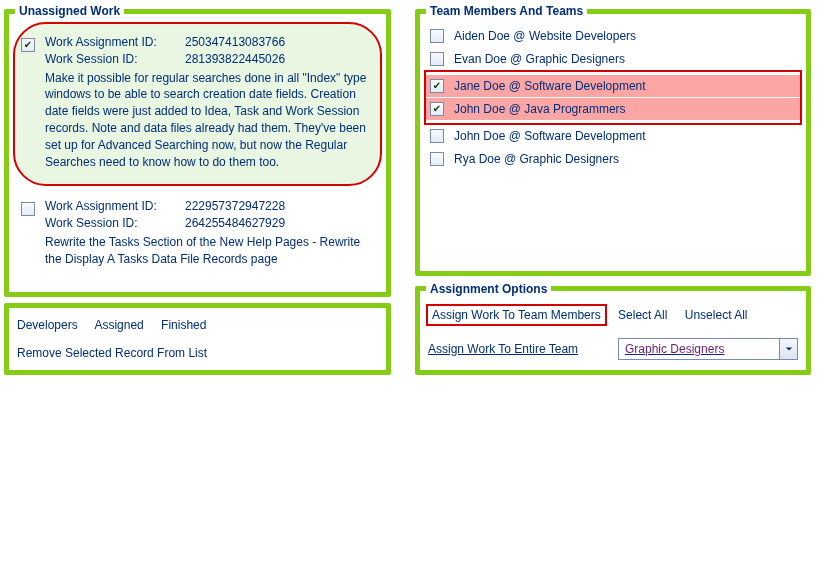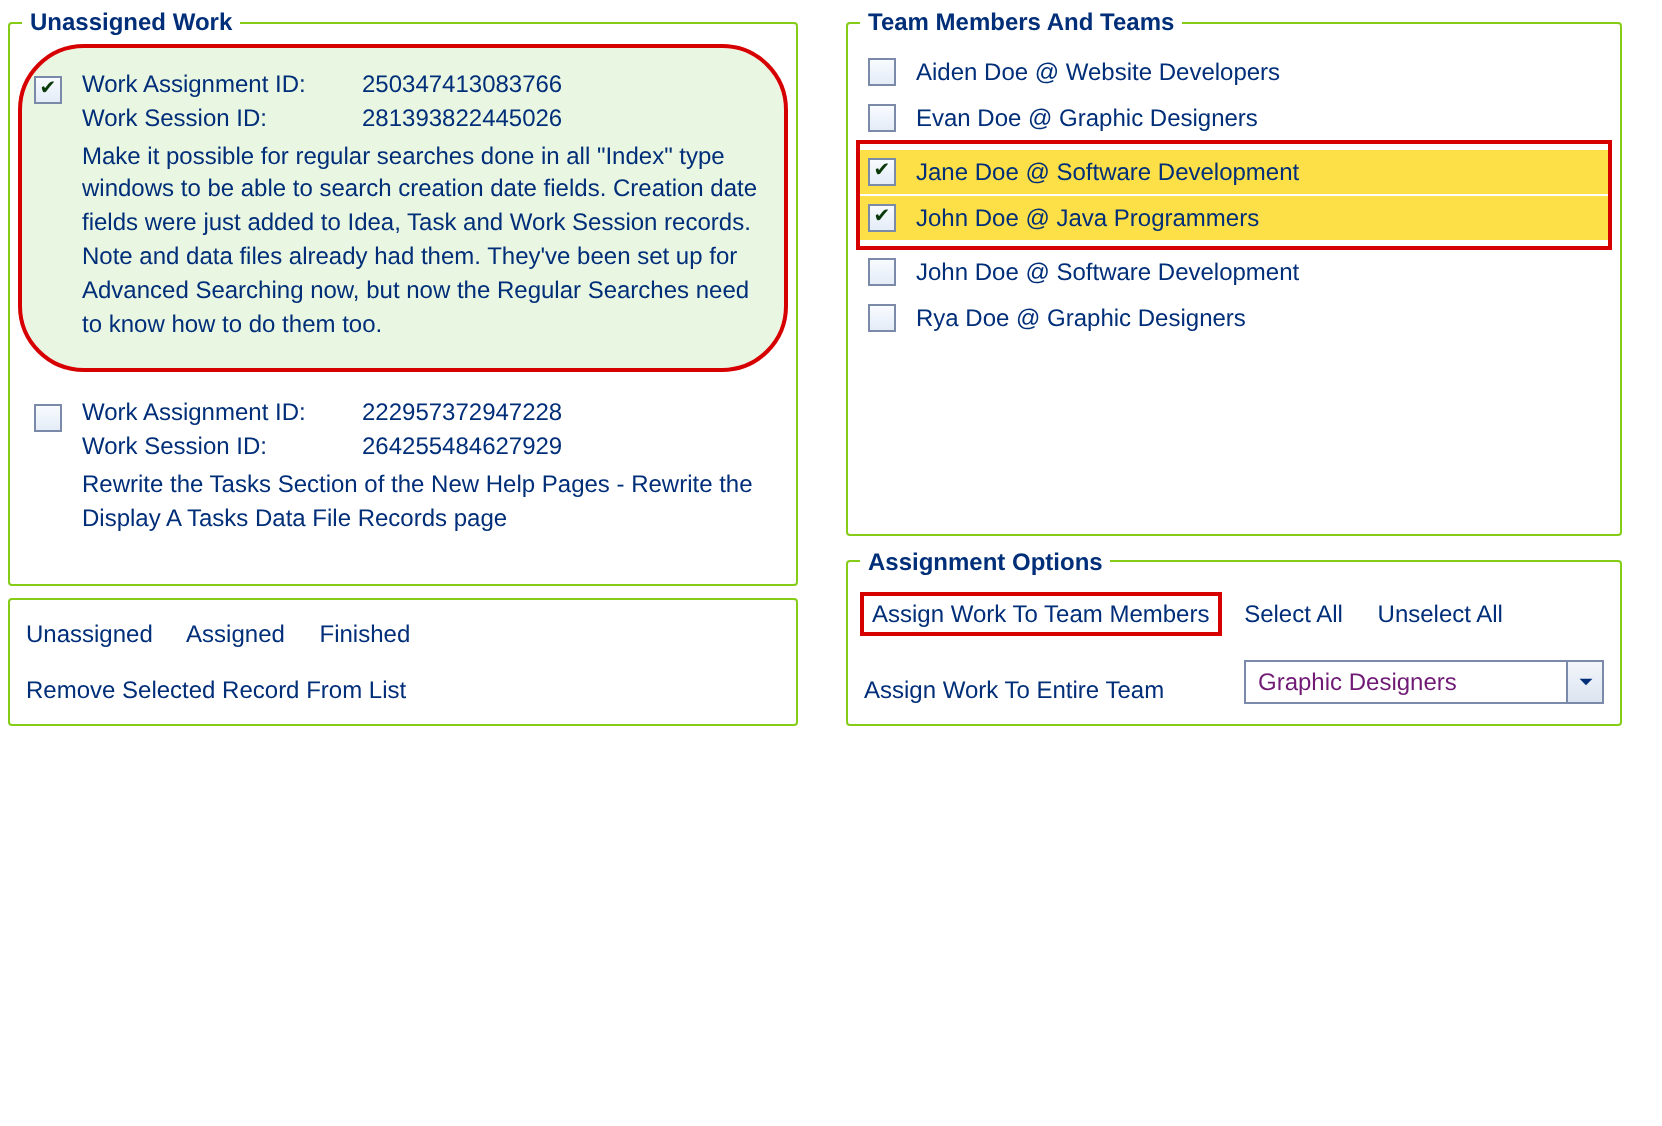--- a/index.html
+++ b/index.html
@@ -12,21 +12,21 @@
     background: #fff;
     width: 831px;
   }
   .wrap {
     display: flex;
     gap: 8px;
   }
   .col-left { width: 415px; display:flex; flex-direction: column; }
   .col-right { flex: 1; display:flex; flex-direction: column; }
   fieldset.panel {
-    border: 1px solid #84cc16;
+    border: 5px solid #84cc16;
     border-radius: 2px;
     margin: 0 16px 6px 0;
     padding: 6px 6px 6px 6px;
     position: relative;
   }
   fieldset.panel > legend {
     font-weight: bold;
     color: #002e78;
     padding: 0 4px;
     font-size: 12px;
@@ -61,21 +61,21 @@
   .desc { margin-top: 2px; }
 
   
   .member-row {
     display:flex;
     align-items:center;
     padding: 4px 6px 4px 4px;
     margin: 1px 0;
   }
   .member-row .cb { margin-right: 10px; }
-  .member-row.checked { background:#fde047; }
+  .member-row.checked { background:#fca5a5; }
   .member-highlight {
     outline: 2px solid #d60000;
     padding: 2px 0;
     margin: 2px 0;
   }
 
   
   .cb {
     width: 14px; height:14px; border:1px solid #7a8aa8;
     background: linear-gradient(#f8fbff,#e4ecf7);
@@ -93,21 +93,21 @@
     cursor:pointer;
   }
   .link.highlight {
     outline: 2px solid #d60000;
     padding: 2px 4px;
     display: inline-block;
     margin-right: 10px;
   }
 
   .assign-row {
-    display:flex; align-items:flex-end; padding:4px 2px;
+    display:flex; align-items:center; padding:4px 2px;text-decoration:underline;
   }
   .assign-row .label { width: 190px; color:#002e78; }
   .select-wrap {
     display:flex; align-items:center;
     border:1px solid #7a8aa8; background:#fff;
     width: 180px; height:22px;
   }
   .select-wrap .val { flex:1; padding:0 6px; color:#701a75; font-size:12px; }
   .select-wrap .caret {
     width:18px; height:100%; border-left:1px solid #7a8aa8;
@@ -152,21 +152,21 @@
                 <span class="v">264255484627929</span>
               </div>
               <div class="desc">Rewrite the Tasks Section of the New Help Pages - Rewrite the Display A Tasks Data File Records page</div>
             </div>
           </div>
         </div>
     </fieldset>
 
     <fieldset class="panel">
       <div class="links-row">
-        <span class="link">Unassigned</span>
+        <span class="link">Developers</span>
         <span class="link">Assigned</span>
         <span class="link">Finished</span>
       </div>
       <div class="links-row" style="margin-top:6px;">
         <span class="link">Remove Selected Record From List</span>
       </div>
     </fieldset>
   </div>
 
   <div class="col-right">

